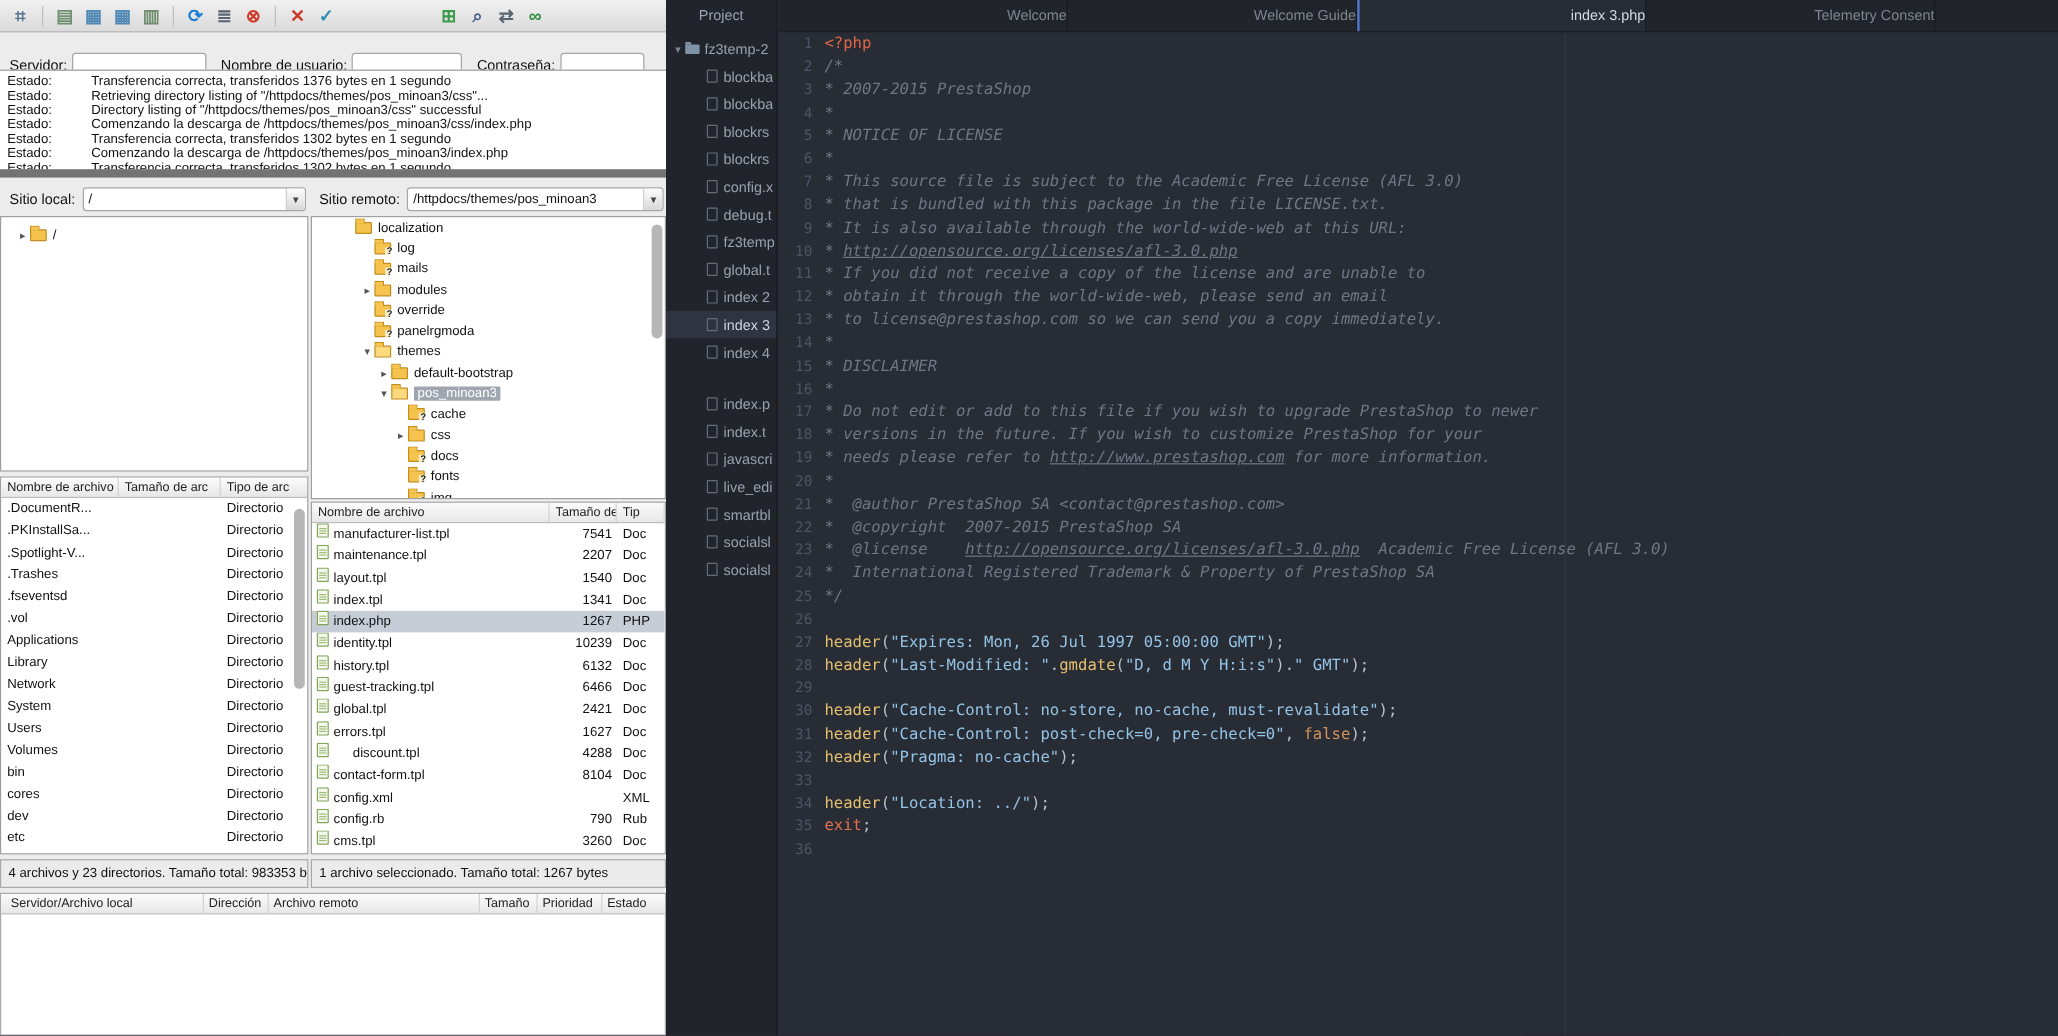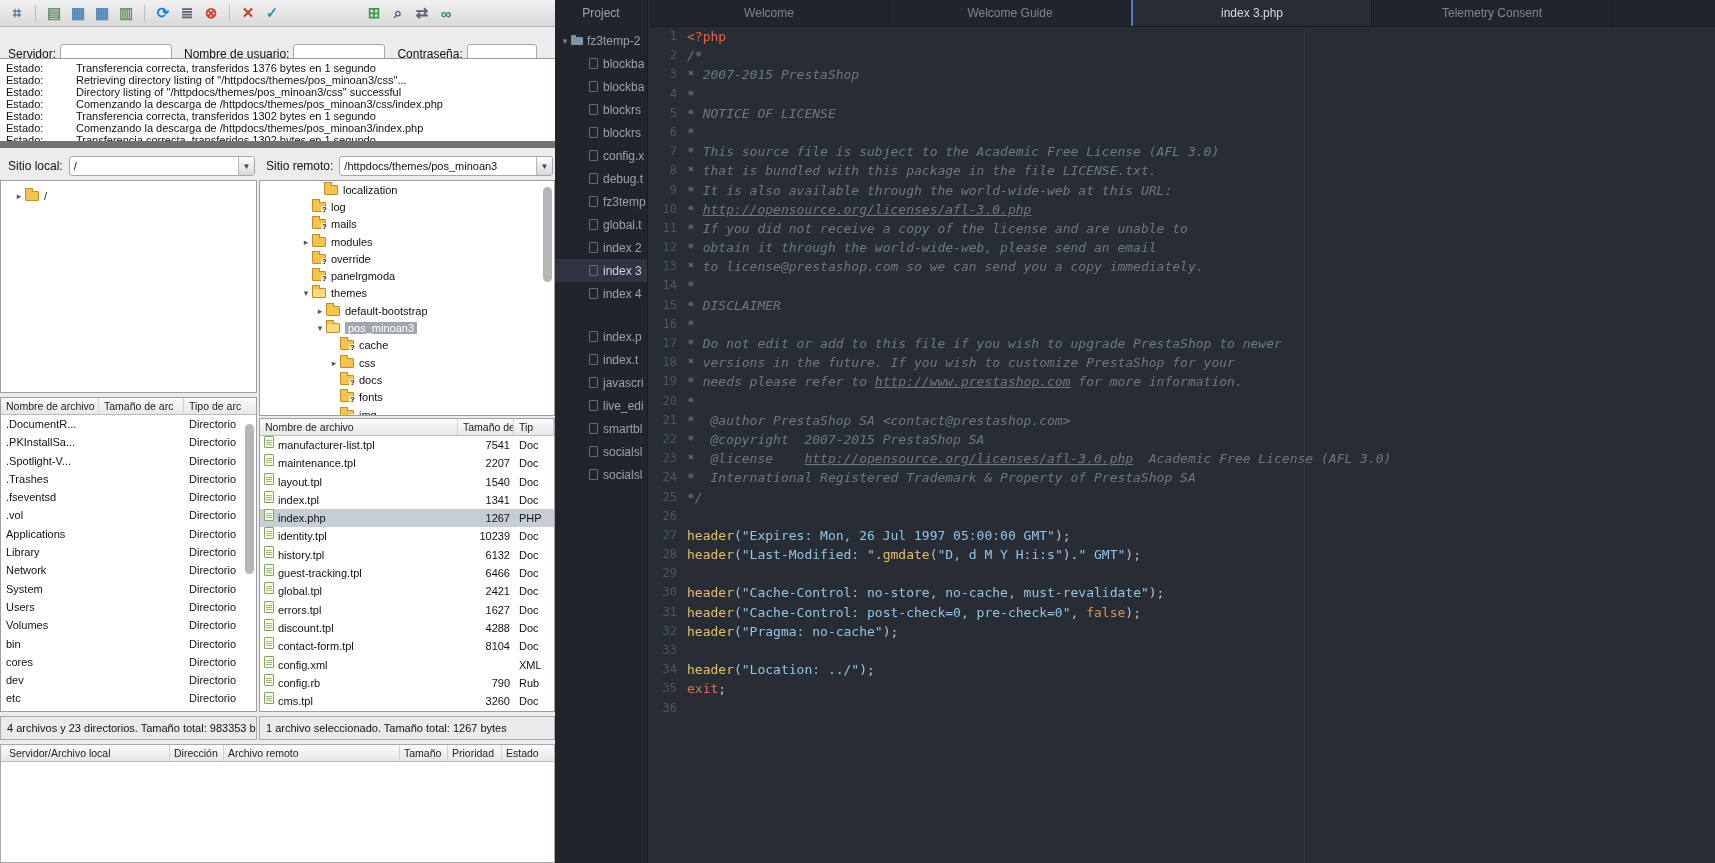--- a/index.html
+++ b/index.html
@@ -70,21 +70,21 @@
   .ed-tree{position:absolute;left:0;top:29px;right:0;bottom:0}
   .ed-tree-row{height:23px;display:flex;align-items:center;font-size:12px;color:#99a1b0;white-space:nowrap;overflow:hidden}
   .ed-tree-row.sel{background:#2f3440;color:#ccd2de}
   .ed-chev{width:12px;font-size:9px;color:#7d8590;text-align:center;flex:none}
   .ed-folder{display:inline-block;width:12px;height:8px;background:#7e93a6;border-radius:1px;position:relative;margin-right:4px;flex:none}
   .ed-folder::before{content:"";position:absolute;left:0;top:-2px;width:5px;height:2px;background:#7e93a6;border-radius:1px 1px 0 0}
   .ed-file{display:inline-block;width:9px;height:11px;border:1px solid #656d7d;border-radius:1px;margin-right:5px;flex:none}
   .ed-tree-label{overflow:hidden}
   .ed-main{position:absolute;left:94px;top:0;right:0;height:100%}
   .ed-tabbar{position:absolute;left:0;top:0;right:0;height:27px;background:#21252b;border-bottom:1px solid #181b20;display:flex}
-  .ed-tab{width:241px;height:100%;line-height:26px;text-align:center;font-size:12px;color:#7e8693;border-right:1px solid #181b20;overflow:hidden;white-space:nowrap;flex:none}
+  .ed-tab{width:241px;height:100%;line-height:26px;text-align:right;font-size:12px;color:#7e8693;border-right:1px solid #181b20;overflow:hidden;white-space:nowrap;flex:none}
   .ed-tab.active{background:#282c34;color:#d6dae2;border-left:2px solid #4d78cc}
   .ed-codewrap{position:absolute;left:0;top:27px;right:0;bottom:0;background:#282c34;overflow:hidden}
   .ed-gutter{position:absolute;left:0;top:0;width:38px}
   .ed-ln{height:19.2px;line-height:19.2px;text-align:right;padding-right:10px;font-family:"DejaVu Sans Mono",monospace;font-size:12px;color:#4d5565}
   .ed-code{position:absolute;left:38px;top:0;right:0}
   .ed-line{height:19.2px;line-height:19.2px;font-family:"DejaVu Sans Mono",monospace;font-size:13px;white-space:pre;color:#b9c0cc}
   .ed-wrapguide{position:absolute;left:655px;top:0;bottom:0;width:1px;background:#31363f}
   .tk-tag{color:#e06748}
   .tk-com{color:#6f7684;font-style:italic}
   .tk-comu{color:#6f7684;font-style:italic;text-decoration:underline}
@@ -248,21 +248,21 @@
 
     <div class="fz-sitebar fz-sitebar-remote">
       <span>Sitio remoto:</span>
       <div class="fz-combo">
         <span class="fz-combo-val">/httpdocs/themes/pos_minoan3</span>
         <span class="fz-combo-btn">▼</span>
       </div>
     </div>
     <div class="fz-box fz-remote-tree">
       <div>
-          <div class="fz-tree-row" style="padding-left: 52px;">
+          <div class="fz-tree-row" style="padding-left: 24px;">
             <span class="fz-chev"></span>
             <span class="fz-folder"></span>
             <span class="fz-tree-label">localization</span>
           </div>
           <div class="fz-tree-row" style="padding-left: 40px;">
             <span class="fz-chev"></span>
             <span class="fz-folder">
               <span class="fz-q">?</span>
             </span>
             <span class="fz-tree-label">log</span>
@@ -425,21 +425,21 @@
           </div>
           <div class="fz-row">
             <span class="fz-cell withicon" style="width: 198px;">
               <span class="fz-page"></span>
               <span>errors.tpl</span>
             </span>
             <span class="fz-cell num" style="width: 56px;">1627</span>
             <span class="fz-cell" style="width: 40px;">Doc</span>
           </div>
           <div class="fz-row">
-            <span class="fz-cell withicon" style="width: 198px;">
+            <span class="fz-cell withicon" style="width: 198px; gap: 16px;">
               <span class="fz-page"></span>
               <span>discount.tpl</span>
             </span>
             <span class="fz-cell num" style="width: 56px;">4288</span>
             <span class="fz-cell" style="width: 40px;">Doc</span>
           </div>
           <div class="fz-row">
             <span class="fz-cell withicon" style="width: 198px;">
               <span class="fz-page"></span>
               <span>contact-form.tpl</span>

